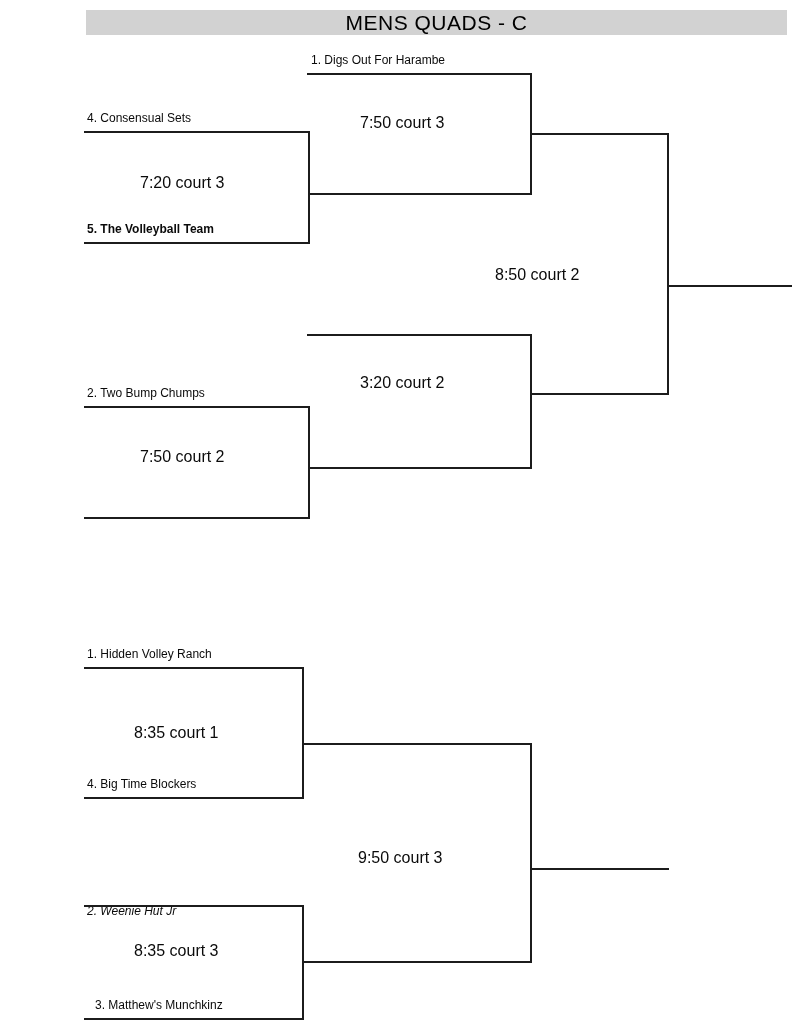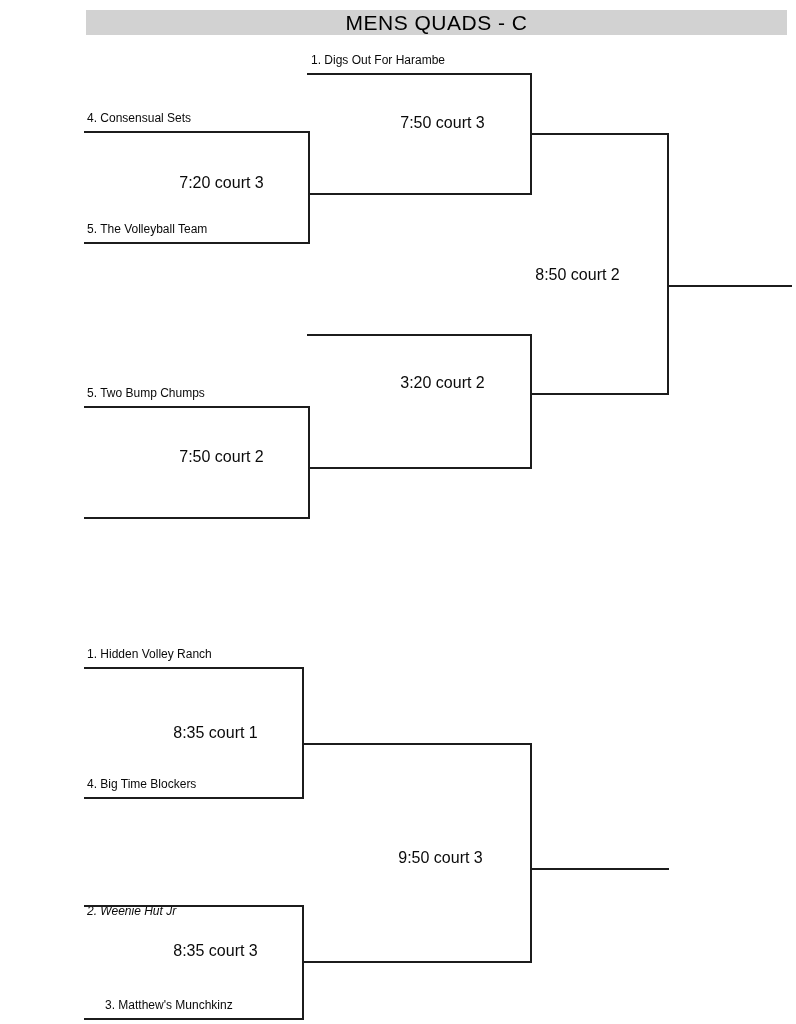--- a/index.html
+++ b/index.html
@@ -42,21 +42,21 @@
     height: 19px;
     white-space: nowrap;
     padding-left: 3px;
   }
   .mlabel {
     position: absolute;
     font-size: 16px;
     line-height: 19px;
     height: 19px;
     white-space: nowrap;
-    text-align: center;
+    text-align: left;
     padding-right: 3px;
   }
   .line-h {
     position: absolute;
     height: 2px;
     background: var(--line-color);
   }
   .line-v {
     position: absolute;
     width: 2px;
@@ -69,34 +69,34 @@
 <div id="sheet">
 
   <div class="banner" style="top:10px;">MENS QUADS - C</div>
 
   <div class="team" style="left:268px; top:51px;">1. Digs Out For Harambe</div>
   <div class="line-h" style="left:267px; top:73px; width:225px;"></div>
 
   <div class="team" style="left:44px; top:109px;">4. Consensual Sets</div>
   <div class="line-h" style="left:44px; top:131px; width:226px;"></div>
 
-  <div class="team" style="left:44px; top:220px;">5. The Volleyball Team</div>
+  <div class="team" style="left:44px; top:220px;font-weight:bold;">5. The Volleyball Team</div>
   <div class="line-h" style="left:44px; top:242px; width:226px;"></div>
 
   <div class="line-v" style="left:268px; top:131px; height:113px;"></div>
   <div class="mlabel" style="left:100px; top:173px; width:166px;">7:20 court 3</div>
   <div class="line-h" style="left:268px; top:193px; width:224px;"></div>
 
   <div class="line-v" style="left:490px; top:73px; height:122px;"></div>
   <div class="mlabel" style="left:320px; top:113px; width:168px;">7:50 court 3</div>
   <div class="line-h" style="left:490px; top:133px; width:139px;"></div>
 
   <div class="line-h" style="left:267px; top:334px; width:225px;"></div>
 
-  <div class="team" style="left:44px; top:384px;">5. Two Bump Chumps</div>
+  <div class="team" style="left:44px; top:384px;">2. Two Bump Chumps</div>
   <div class="line-h" style="left:44px; top:406px; width:226px;"></div>
 
   <div class="line-h" style="left:44px; top:517px; width:226px;"></div>
 
   <div class="line-v" style="left:268px; top:406px; height:113px;"></div>
   <div class="mlabel" style="left:100px; top:447px; width:166px;">7:50 court 2</div>
   <div class="line-h" style="left:268px; top:467px; width:224px;"></div>
 
   <div class="line-v" style="left:490px; top:334px; height:135px;"></div>
   <div class="mlabel" style="left:320px; top:373px; width:168px;">3:20 court 2</div>
@@ -113,21 +113,21 @@
   <div class="team" style="left:44px; top:775px;">4. Big Time Blockers</div>
   <div class="line-h" style="left:44px; top:797px; width:220px;"></div>
 
   <div class="line-v" style="left:262px; top:667px; height:132px;"></div>
   <div class="mlabel" style="left:94px; top:723px; width:166px;">8:35 court 1</div>
   <div class="line-h" style="left:262px; top:743px; width:230px;"></div>
 
   <div class="team" style="left:44px; top:902px;font-style:italic;">2. Weenie Hut Jr</div>
   <div class="line-h" style="left:44px; top:905px; width:220px;"></div>
 
-  <div class="team" style="left:62px; top:996px;">3. Matthew's Munchkinz</div>
+  <div class="team" style="left:52px; top:996px;">3. Matthew's Munchkinz</div>
   <div class="line-h" style="left:44px; top:1018px; width:220px;"></div>
 
   <div class="line-v" style="left:262px; top:905px; height:115px;"></div>
   <div class="mlabel" style="left:94px; top:941px; width:166px;">8:35 court 3</div>
   <div class="line-h" style="left:262px; top:961px; width:230px;"></div>
 
   <div class="line-v" style="left:490px; top:743px; height:220px;"></div>
   <div class="mlabel" style="left:318px; top:848px; width:168px;">9:50 court 3</div>
   <div class="line-h" style="left:490px; top:868px; width:139px;"></div>
 

